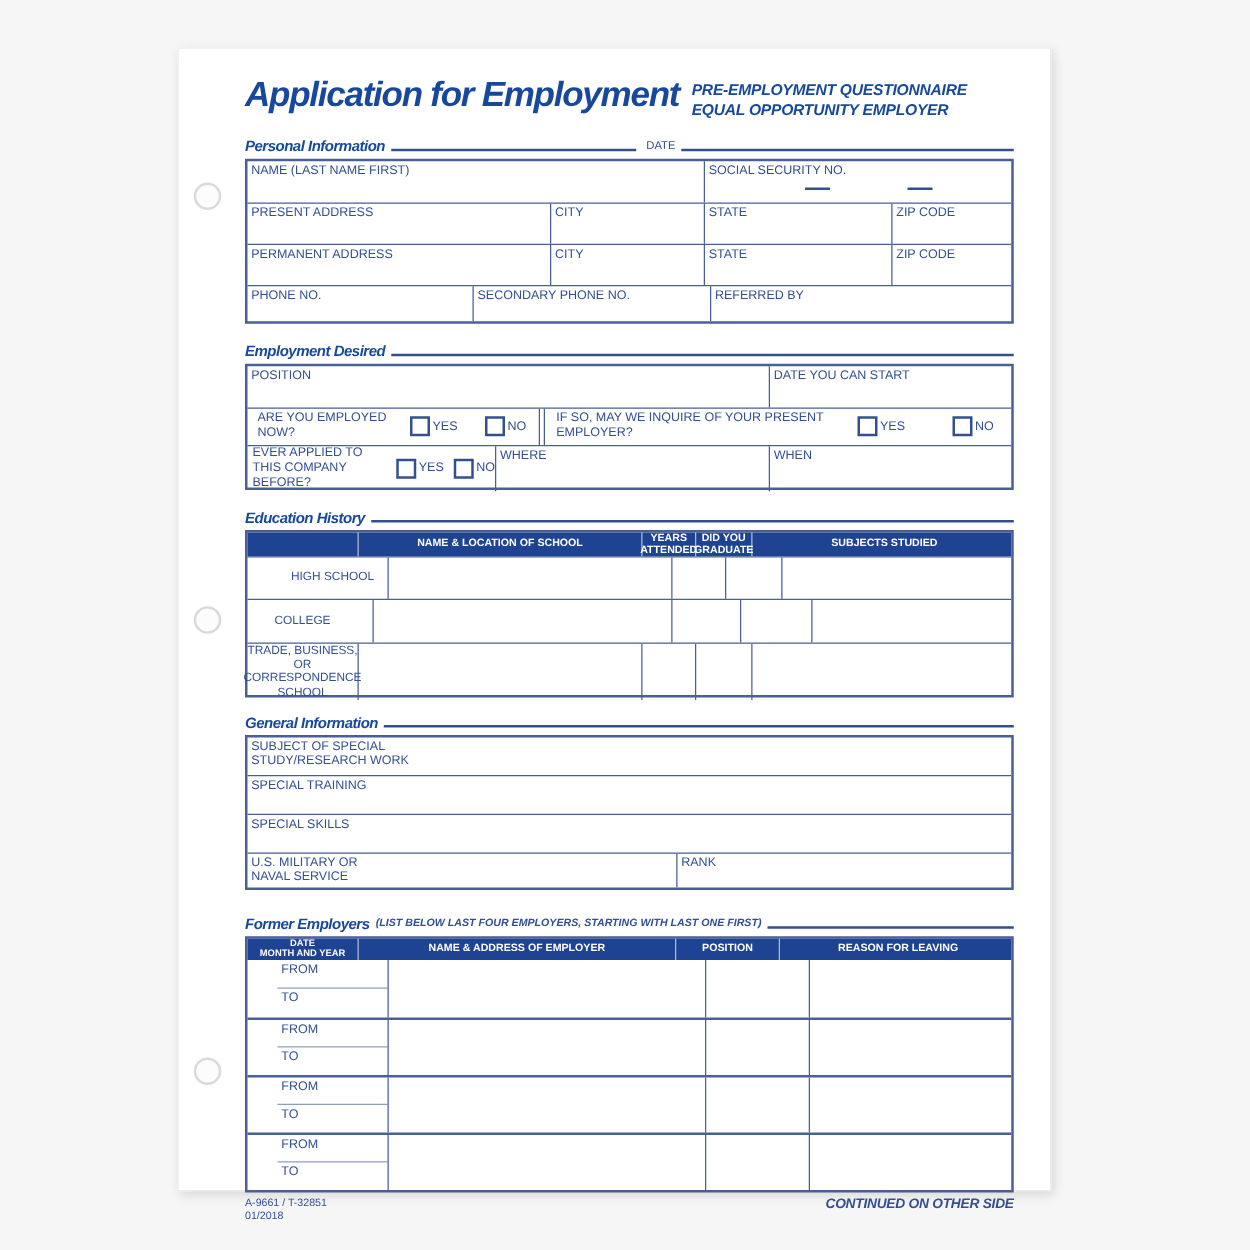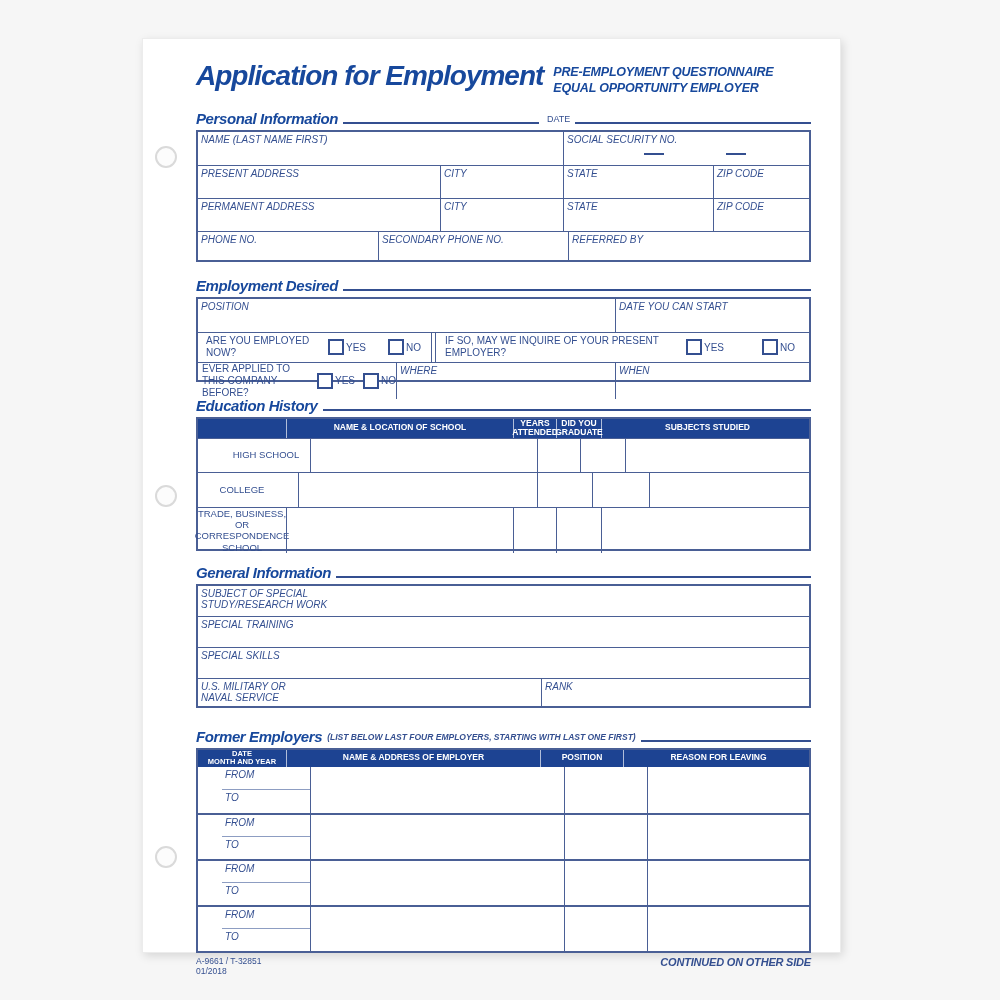--- a/index.html
+++ b/index.html
@@ -36,51 +36,51 @@
     letter-spacing:-1px;white-space:nowrap;line-height:1.05;
   }
   .subtitle{
     margin-left:10px;margin-top:3px;
     font-size:12.5px;font-weight:bold;font-style:italic;color:var(--title-blue);
     line-height:1.3;letter-spacing:-0.2px;white-space:nowrap;
   }
   
   .sec-h{display:flex;align-items:flex-end;}
   .sec-title{
-    font-size:15px;font-weight:bold;font-style:italic;color:var(--title-blue);
+    font-size:12px;font-weight:bold;font-style:italic;color:var(--title-blue);
     letter-spacing:-0.4px;white-space:nowrap;text-align:center;
   }
   .rule{border-bottom:2px solid var(--text-blue);align-self:flex-end;margin:0 0 3px 5px;}
   .rule.grow{flex:1;}
   .date-lbl{font-size:9px;margin-left:8px;margin-bottom:3px;}
   .sub-note{font-size:8.5px;font-style:italic;font-weight:bold;margin:0 0 3px 5px;white-space:nowrap;}
   
   .tbl{border:2px solid var(--line-blue);}
   .row{display:grid;}
   .row + .row{border-top:1px solid var(--line-blue);}
   .cell{position:relative;}
   .cell + .cell{border-left:1px solid var(--line-blue);}
-  .lbl{font-size:10px;line-height:1.12;padding:2px 2px 0 3px;display:block;font-style:italic;}
+  .lbl{font-size:10px;line-height:1.12;padding:2px 2px 0 3px;display:block;}
   .ml{white-space:pre-line;}
   
   .cbg{display:flex;align-items:center;}
   .cb{width:16px;height:16px;border:2px solid var(--text-blue);background:#fff;flex:none;}
   .cbl{font-size:10px;margin-left:2px;}
   
   .p-r1{grid-template-columns:365px 250px;height:33px;}
   .p-r2{grid-template-columns:242px 123px 150px 100px;height:33px;}
   .p-r4{grid-template-columns:180px 190px 245px;height:29px;}
   .dash{position:absolute;top:21px;width:20px;border-top:2px solid var(--text-blue);}
   
   .e-r1{grid-template-columns:417px 198px;height:33px;}
   .e-r2{display:flex;height:30px;}
   .e-r2 .box-l{width:233px;display:flex;align-items:center;padding:0 10px 0 8px;}
   .e-r2 .vgap{width:5px;border-left:1px solid var(--line-blue);border-right:1px solid var(--line-blue);}
   .e-r2 .box-r{flex:1;display:flex;align-items:center;padding:0 14px 0 9px;}
-  .e-r3{grid-template-columns:198px 219px 198px;height:18px;}
+  .e-r3{grid-template-columns:198px 219px 198px;height:34px;}
   .e-r3 .applied{display:flex;align-items:center;padding-left:4px;}
   .q{font-size:10px;line-height:1.2;}
   
   .edu-cols{grid-template-columns:88px 227px 43px 45px 212px;}
   .bar{background:var(--bar-blue);}
   .bar .bcell{display:flex;align-items:center;justify-content:center;text-align:center;
     color:#fff;font-size:8.5px;font-weight:bold;line-height:1.15;}
   .bar .bcell + .bcell{border-left:1px solid rgba(255,255,255,.65);}
   .edu-bar{height:19px;}
   .rowlab{display:flex;align-items:center;justify-content:center;text-align:center;

